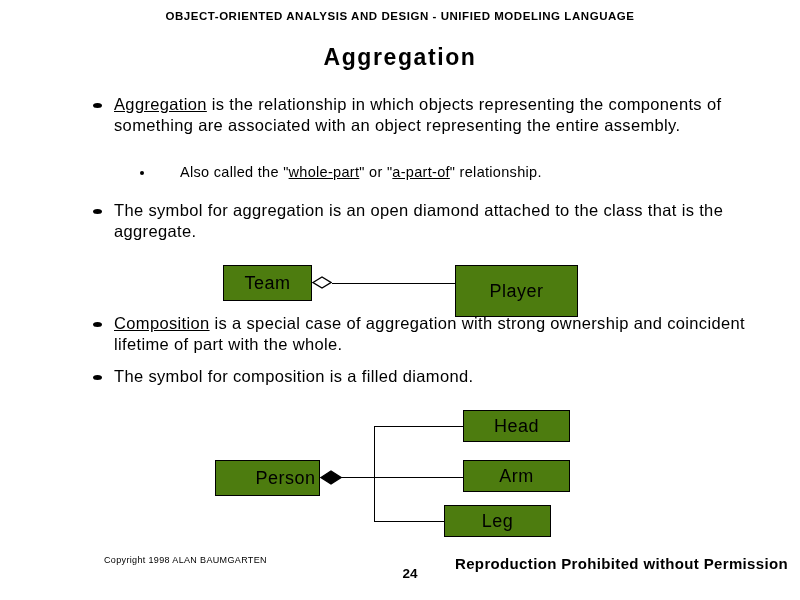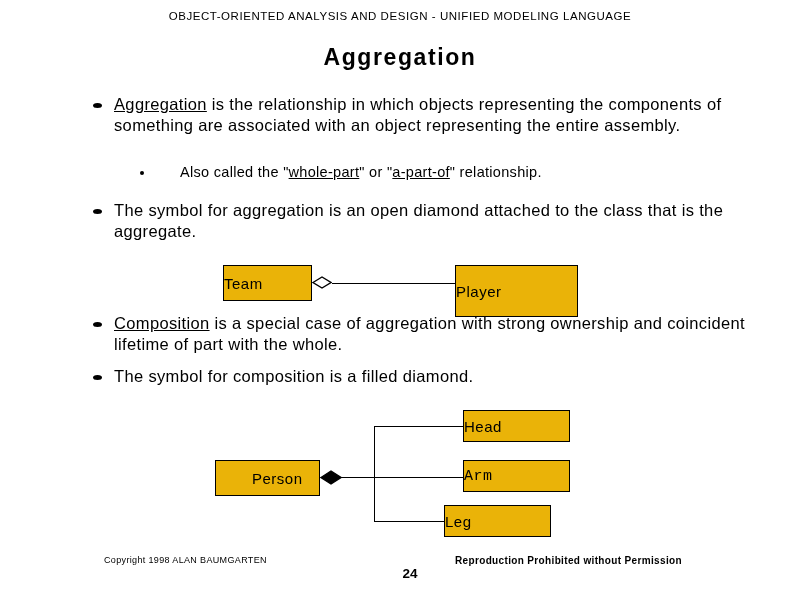--- a/index.html
+++ b/index.html
@@ -17,21 +17,21 @@
   }
 
   
   .slide-header {
     position: absolute;
     top: 10px;
     left: 0;
     width: 800px;
     text-align: center;
     font-size: 11.5px;
-    font-weight: normal;
+    font-weight: bold;
     letter-spacing: 0.55px;
     color: #000;
   }
 
   
   .slide-title {
     position: absolute;
     top: 44px;
     left: 0;
     width: 800px;
@@ -85,25 +85,26 @@
     font-size: 14.5px;
     line-height: 19px;
     letter-spacing: 0.3px;
     color: #000;
   }
 
   
   .uml-box {
     position: absolute;
     border: 1.6px solid #000;
-    background: #eab308;
+    background: #4d7c0f;
     box-sizing: border-box;
     display: flex;
     align-items: center;
-    font-size: 15px;
+    justify-content: center;
+    font-size: 18px;
     letter-spacing: 0.5px;
     color: #000;
   }
 
   .line-h {
     position: absolute;
     height: 0;
     border-top: 1.4px solid #000;
   }
   .line-v {
@@ -132,21 +133,21 @@
     top: 555px;
     font-size: 9px;
     font-weight: normal;
     letter-spacing: 0.35px;
     color: #000;
   }
   .footer-right {
     position: absolute;
     left: 455px;
     top: 555px;
-    font-size: 10px;
+    font-size: 15px;
     font-weight: bold;
     letter-spacing: 0.35px;
     color: #000;
   }
   .footer-page {
     position: absolute;
     left: 0;
     top: 566px;
     width: 820px;
     text-align: center;
@@ -214,21 +215,21 @@
 <div class="line-v" style="left:374px; top:426px; height:95px;"></div>
 
 <div class="line-h" style="left:374px; top:426px; width:89px;"></div>
 
 <div class="line-h" style="left:374px; top:521px; width:89px;"></div>
 
 <div class="uml-box" style="left:463px; top:410px; width:107px; height:32px;">
   <span>Head</span>
 </div>
 
-<div class="uml-box" style="left:463px; top:460px; width:107px; height:32px;font-family:Liberation Mono, monospace;">
+<div class="uml-box" style="left:463px; top:460px; width:107px; height:32px;">
   <span>Arm</span>
 </div>
 
 <div class="uml-box" style="left:444px; top:505px; width:107px; height:32px;">
   <span>Leg</span>
 </div>
 
 <div class="footer-left">Copyright 1998  ALAN BAUMGARTEN</div>
 <div class="footer-right">Reproduction Prohibited without Permission</div>
 <div class="footer-page">24</div>

